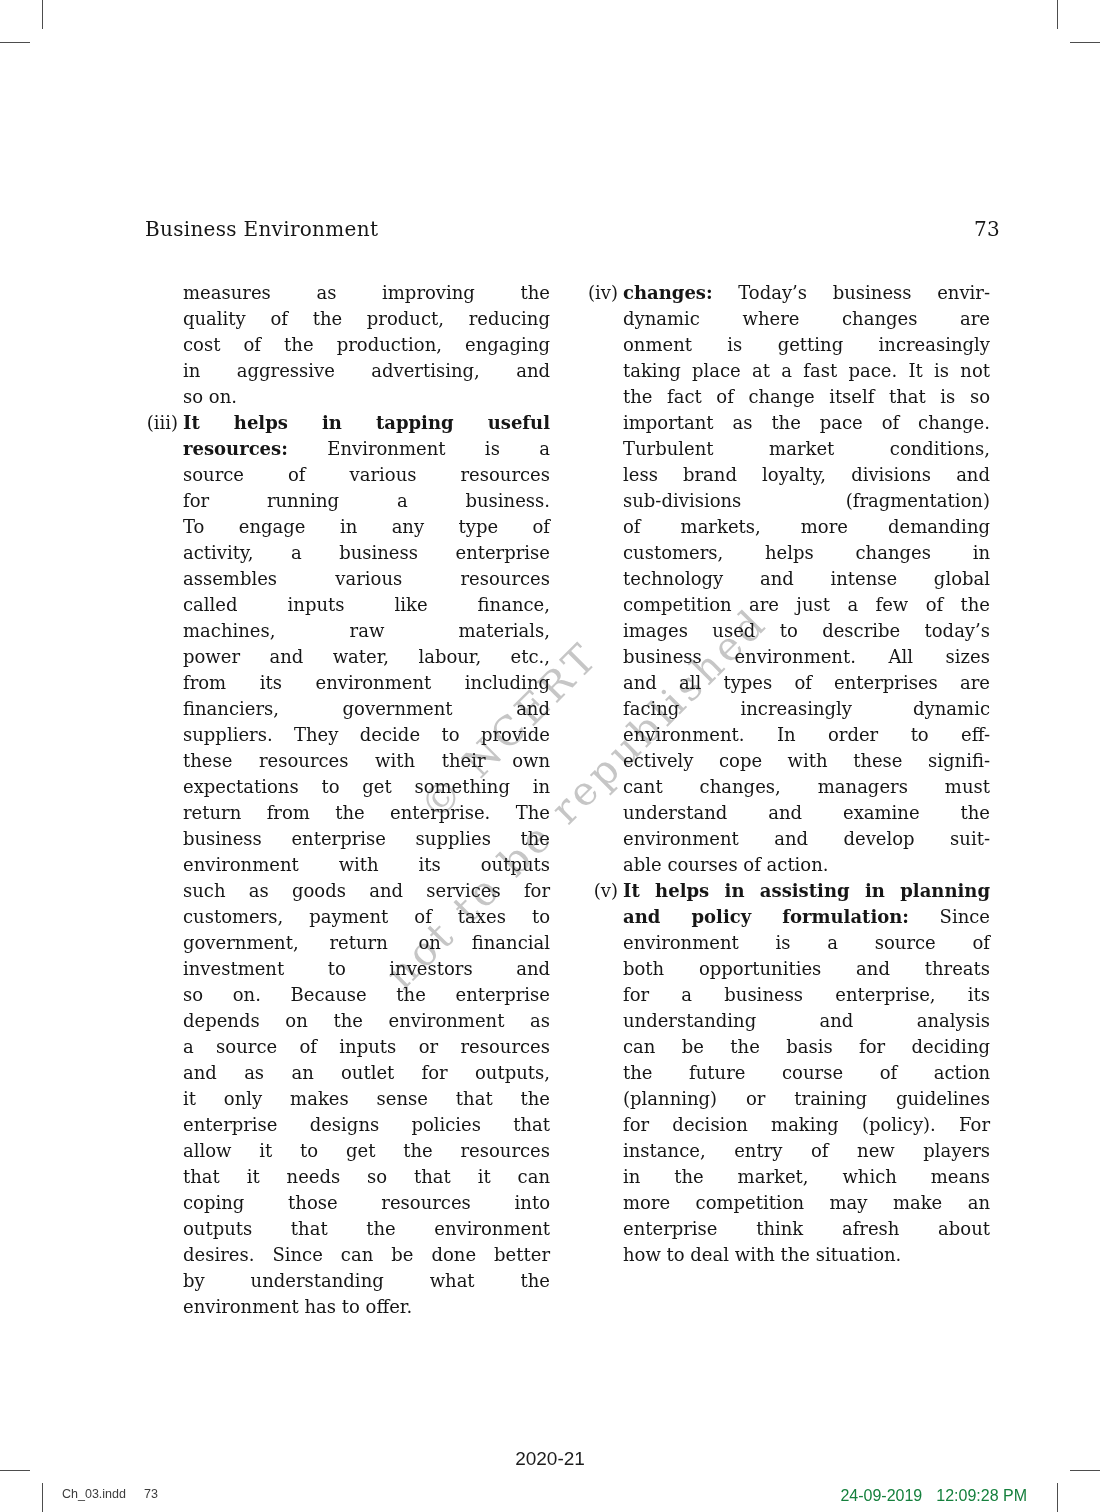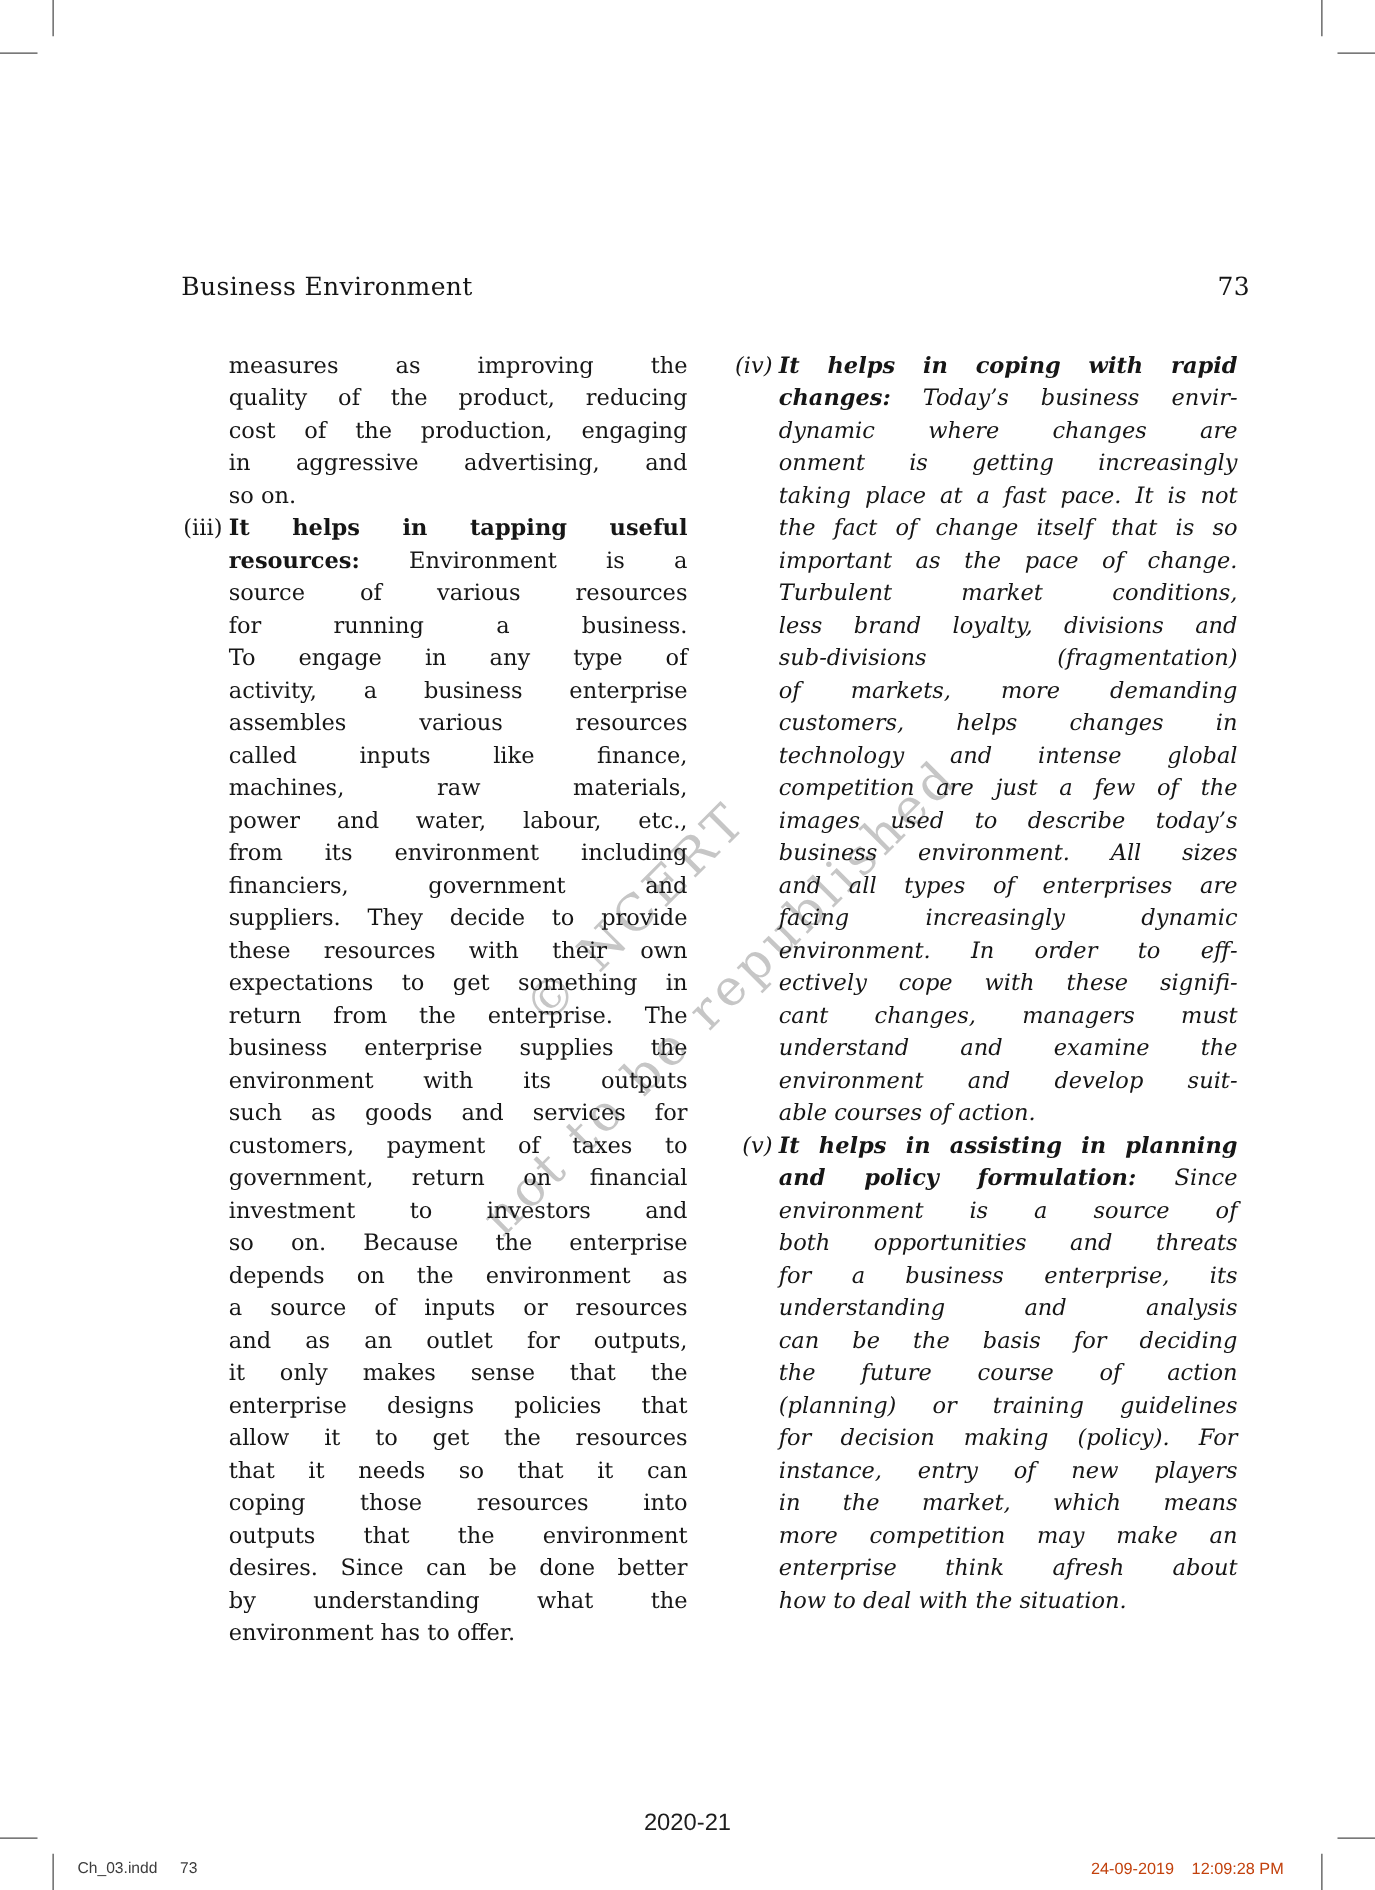--- a/index.html
+++ b/index.html
@@ -25,21 +25,21 @@
     transform:rotate(-45deg);
     font-size:40px;letter-spacing:4px;line-height:95px;
     color:#c6c6c6;white-space:nowrap;z-index:0;user-select:none;
   }
   
   .columns{
     position:absolute;top:280px;left:135px;width:855px;
     display:flex;gap:28px;z-index:1;
   }
   .col{width:415px;}
-  .col.right{width:412px;font-style:italic;}
+  .col.right{width:412px;}
   .block{display:flex;}
   .label{
     width:48px;box-sizing:border-box;text-align:right;padding-right:5px;
     font-size:18px;line-height:26px;flex:none;
   }
   .col.right .label{width:45px;}
   .lines{flex:1;min-width:0;}
   .line{
     font-size:18px;line-height:26px;
     text-align:justify;text-align-last:justify;
@@ -52,21 +52,21 @@
     position:absolute;top:1448px;left:0;width:1100px;text-align:center;
     font-family:"Liberation Sans", sans-serif;font-size:19px;color:#1c1c1c;
   }
   .imprint-left{
     position:absolute;top:1487px;left:62px;
     font-family:"Liberation Sans", sans-serif;font-size:12.5px;color:#3c3c3c;
   }
   .imprint-left .pg{margin-left:18px;}
   .imprint-right{
     position:absolute;top:1487px;right:73px;
-    font-family:"Liberation Sans", sans-serif;font-size:13px;color:#c2410c;
+    font-family:"Liberation Sans", sans-serif;font-size:16px;color:#15803d;
   }
   .imprint-right .tm{margin-left:14px;}
 </style>
 </head>
 <body>
 
 <div class="cm v" style="left:42px;top:0;"></div>
 <div class="cm h" style="left:0;top:42px;"></div>
 <div class="cm v" style="left:1057px;top:0;"></div>
 <div class="cm h" style="left:1070px;top:42px;"></div>
@@ -135,21 +135,20 @@
           <div class="line">desires. Since can be done better</div>
           <div class="line">by understanding what the</div>
           <div class="line pend">environment has to offer.</div>
         </div>
       </div>
     </div>
   <div class="col right" id="col-right">
       <div class="block">
         <div class="label">(iv)</div>
         <div class="lines">
-          <div class="line"><b>It helps in coping with rapid</b></div>
           <div class="line"><b>changes:</b> Today’s business envir-</div>
           <div class="line">dynamic where changes are</div>
           <div class="line">onment is getting increasingly</div>
           <div class="line">taking place at a fast pace. It is not</div>
           <div class="line">the fact of change itself that is so</div>
           <div class="line">important as the pace of change.</div>
           <div class="line">Turbulent market conditions,</div>
           <div class="line">less brand loyalty, divisions and</div>
           <div class="line">sub-divisions (fragmentation)</div>
           <div class="line">of markets, more demanding</div>

